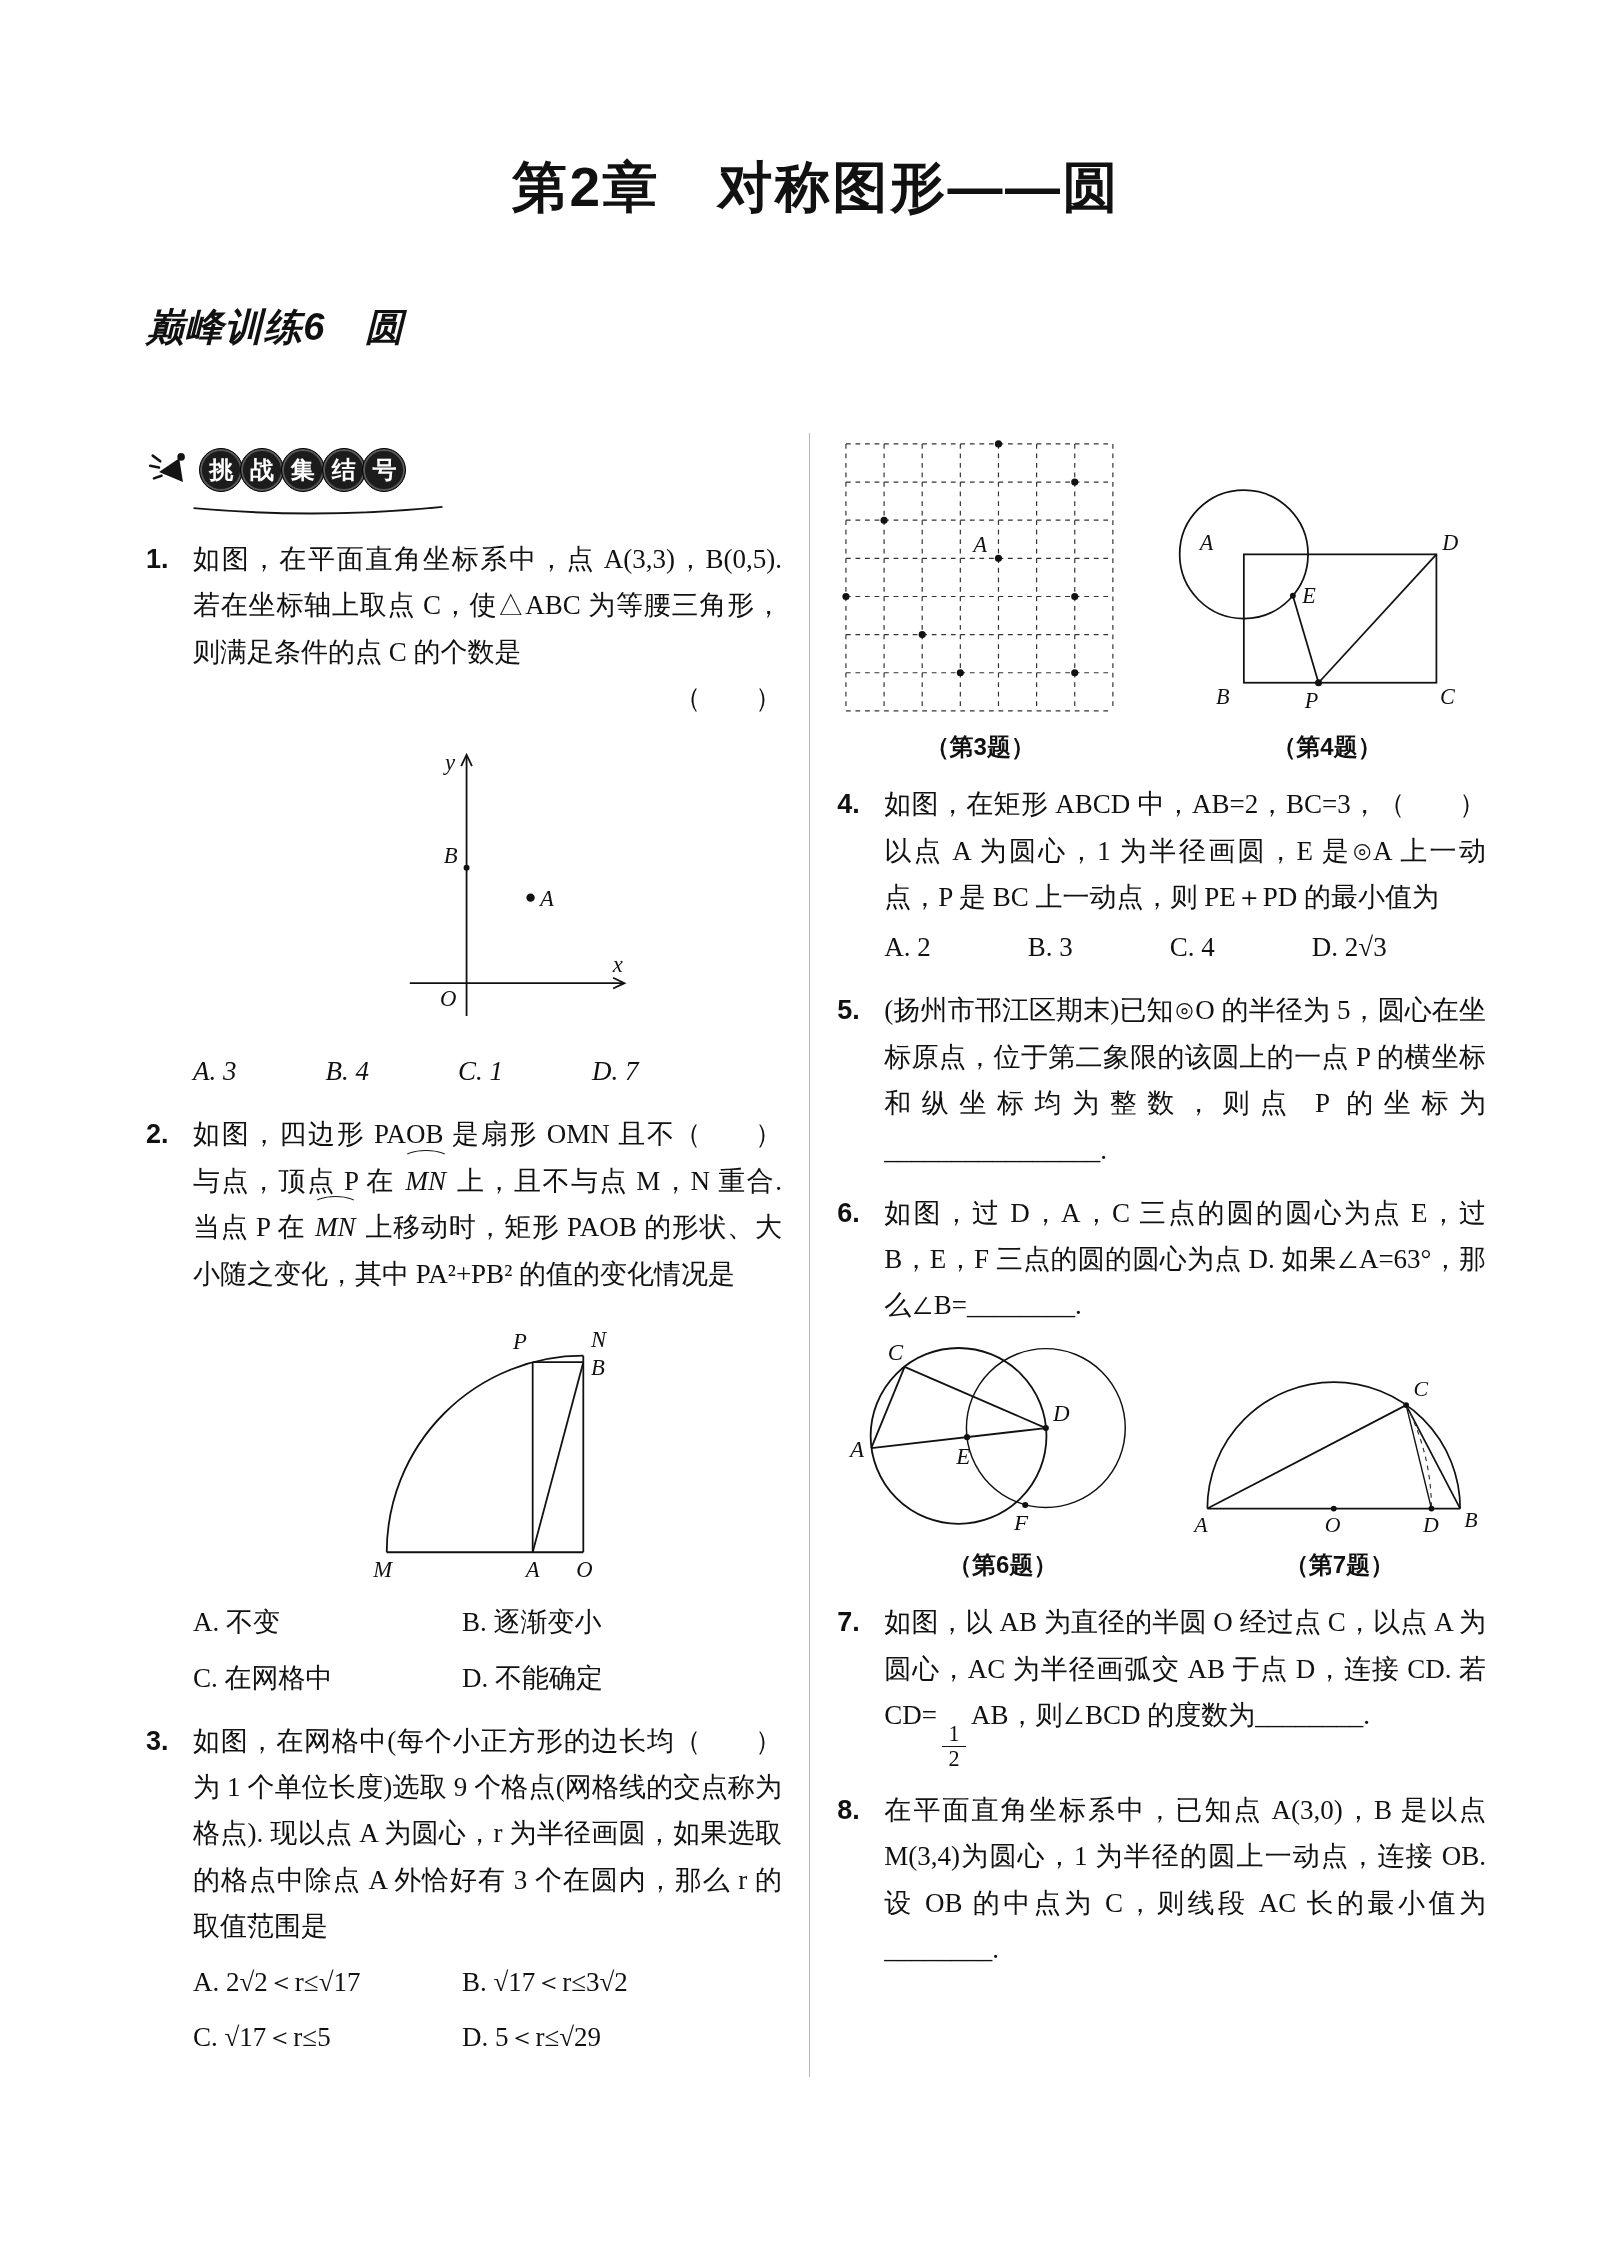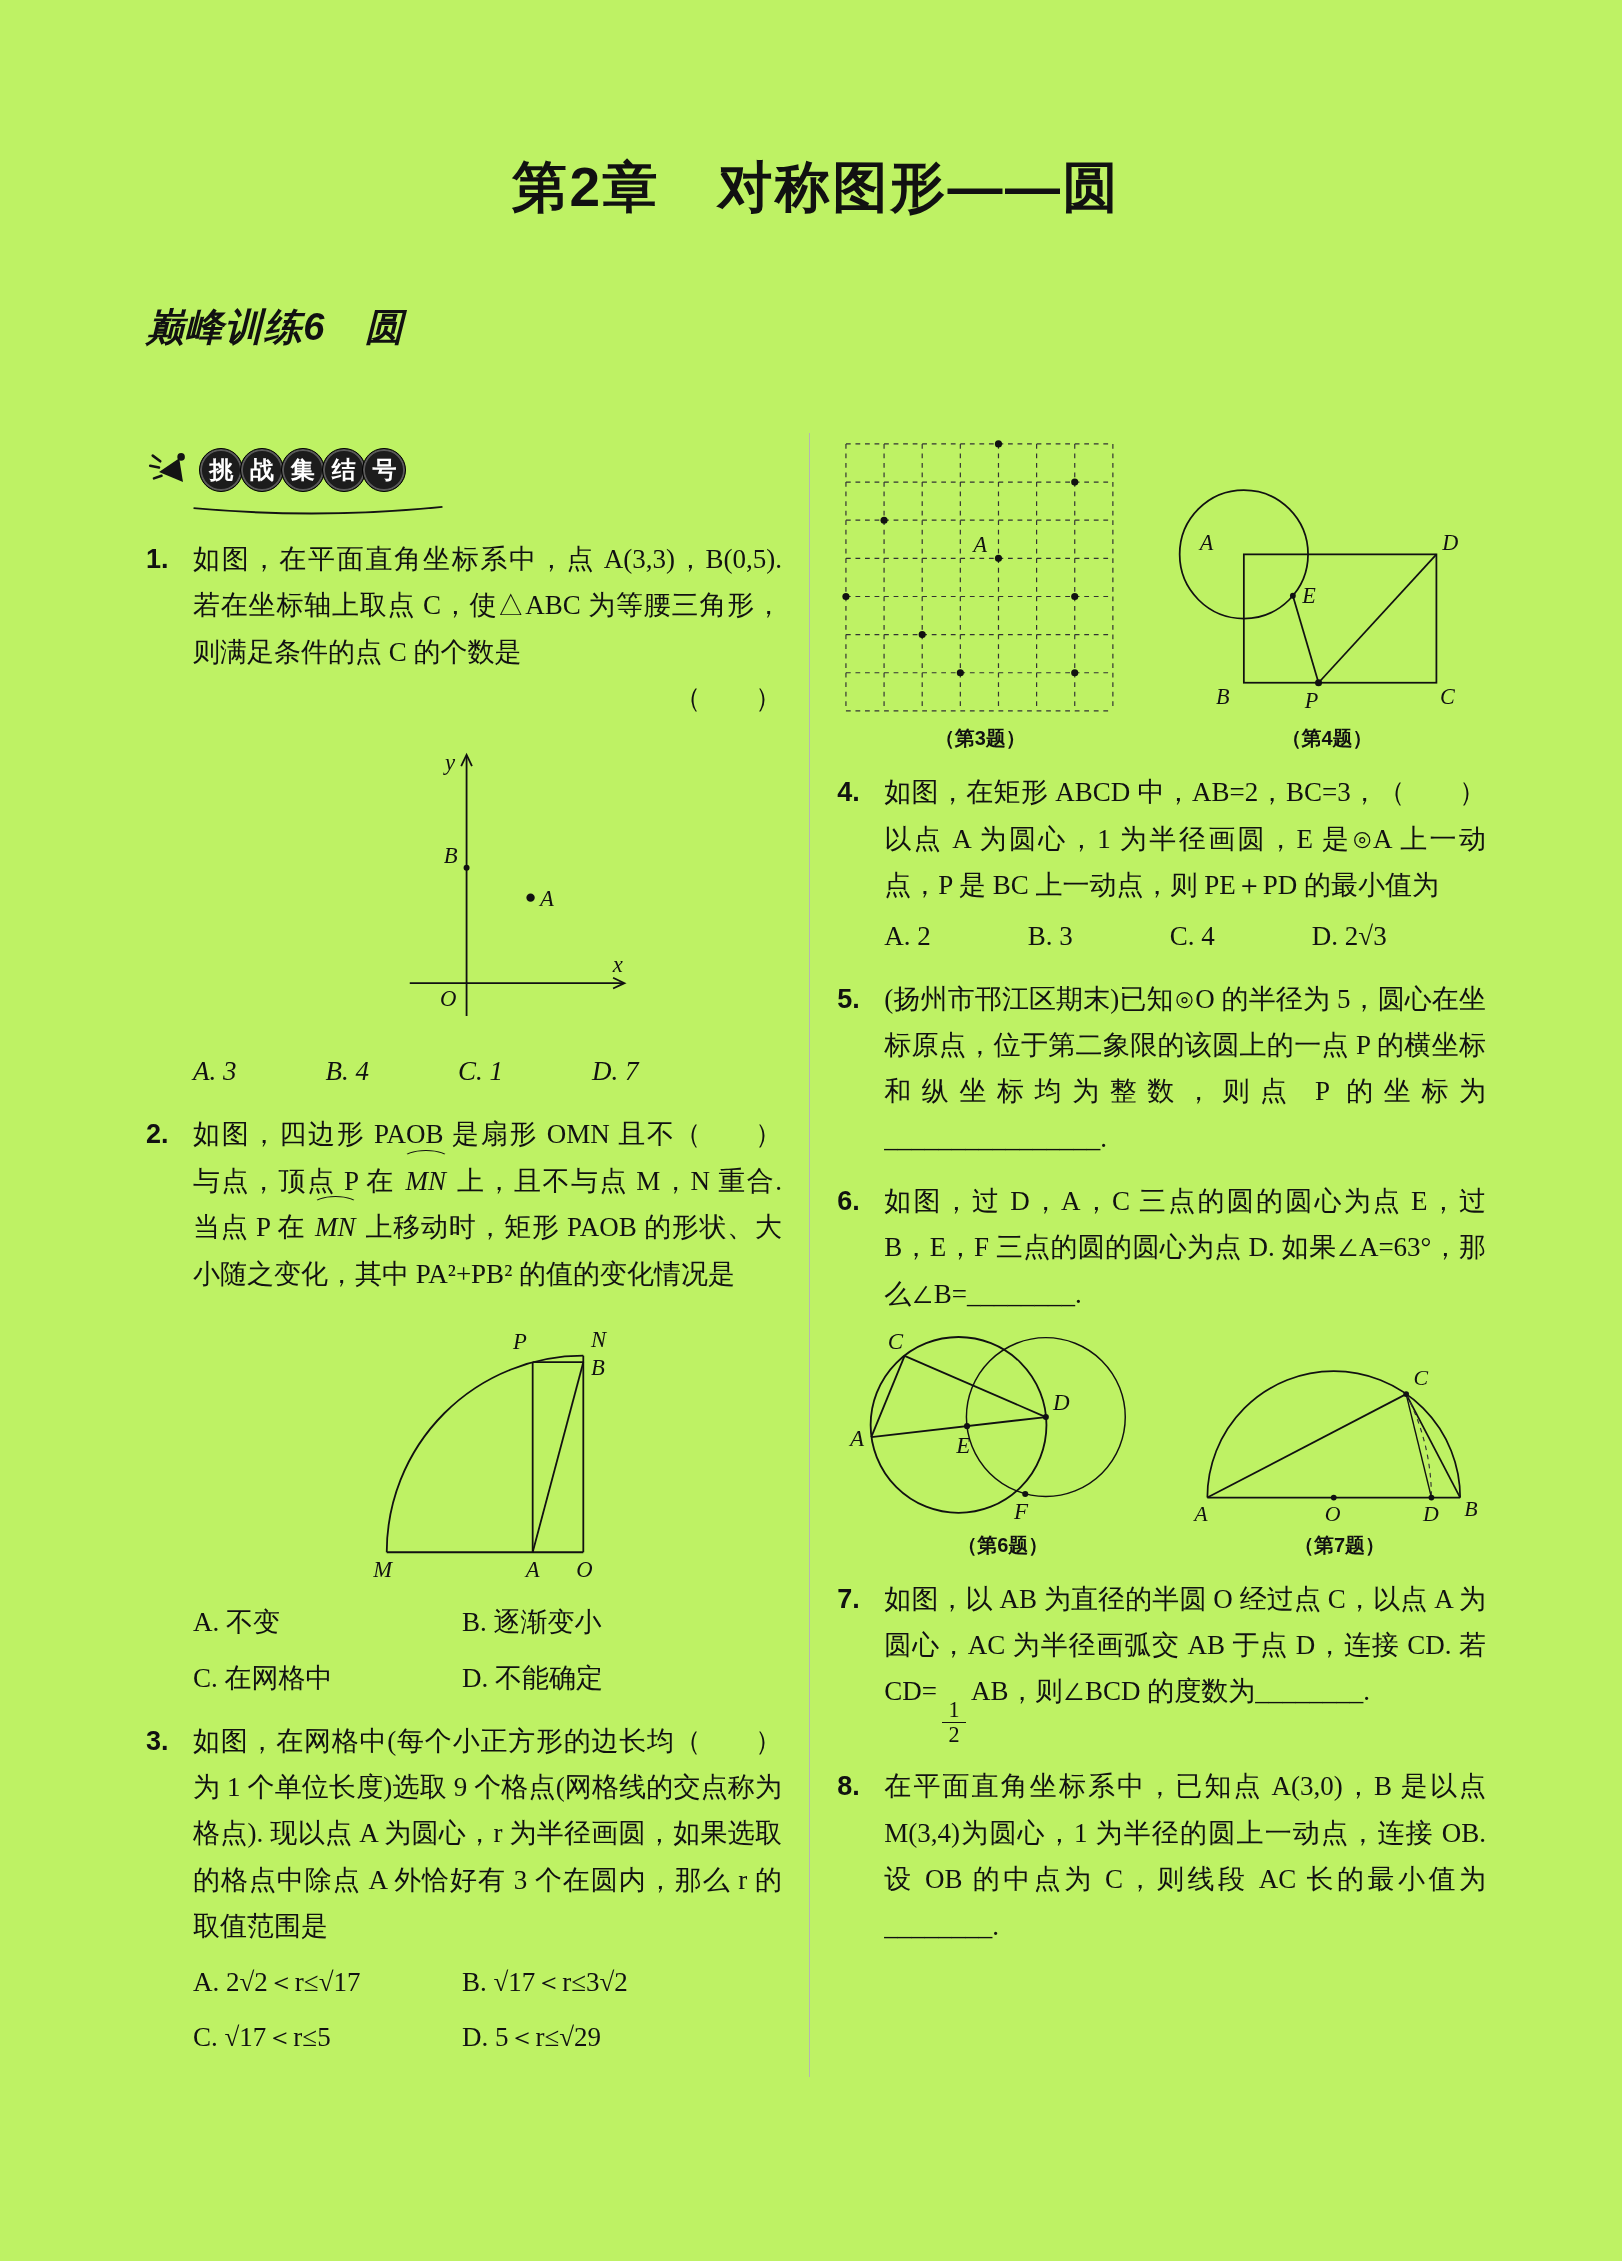--- a/index.html
+++ b/index.html
@@ -1,17 +1,17 @@
 <!DOCTYPE html>
 <html style="font-size:10.2px"><head>
 <meta charset="utf-8">
 <style>
   html,body{margin:0;padding:0;background:#e8e8e8;}
   .page{
-    width:1623px;min-height:2261px;background:#bef264;box-sizing:border-box;
+    width:1623px;min-height:2261px;background:#ffffff;box-sizing:border-box;
     padding:95px 137px 76px 146px;position:relative;color:#111;
     font-family:"Liberation Serif",serif;font-size:27px;line-height:1.72;
   }
   .chapter-title{
     text-align:center;font-family:"Liberation Sans",sans-serif;font-weight:bold;
     font-size:55px;letter-spacing:2.5px;margin:45px 0 0 0;
   }
   .section-title{
     text-align:left;font-family:"Liberation Sans",sans-serif;font-weight:bold;
     font-size:38px;margin:60px 0 0 0;letter-spacing:1.3px;font-style:italic;
@@ -40,22 +40,22 @@
   .ptext{text-align:justify;}
   .paren{float:right;}
   .paren-line{text-align:right;}
   .fig-center{display:flex;justify-content:center;margin:14px 0;}
   .opts-row{display:flex;gap:89px;margin-top:9px;font-style:italic;}
   .opts-row-tight{display:flex;gap:97px;margin-top:3.8px;}
   .opts-grid{display:grid;grid-template-columns:1.05fr 1.25fr;row-gap:9px;margin-top:9px;}
   .figs-pair{display:flex;justify-content:space-between;align-items:flex-end;margin:2.5px 0 19px 0;}
   .figbox{display:flex;flex-direction:column;align-items:center;}
   .fig-caption{
-    font-family:"Liberation Sans",sans-serif;font-weight:bold;font-size:20px;
-    margin-top:5px;font-style:normal;line-height:1.2;
+    font-family:"Liberation Sans",sans-serif;font-weight:bold;font-size:24px;
+    margin-top:12px;font-style:normal;line-height:1.2;
   }
   .arc{position:relative;display:inline-block;font-style:italic;padding:0 2.5px;}
   .arc::before{
     content:"";position:absolute;left:0;right:0;top:-0.30em;height:0.55em;
     border:1.9px solid transparent;border-top-color:#111;border-radius:50%;
   }
   .frac{
     display:inline-flex;flex-direction:column;align-items:center;vertical-align:-0.75em;
     line-height:1.08;font-size:0.82em;margin:0 5.1px;
   }

